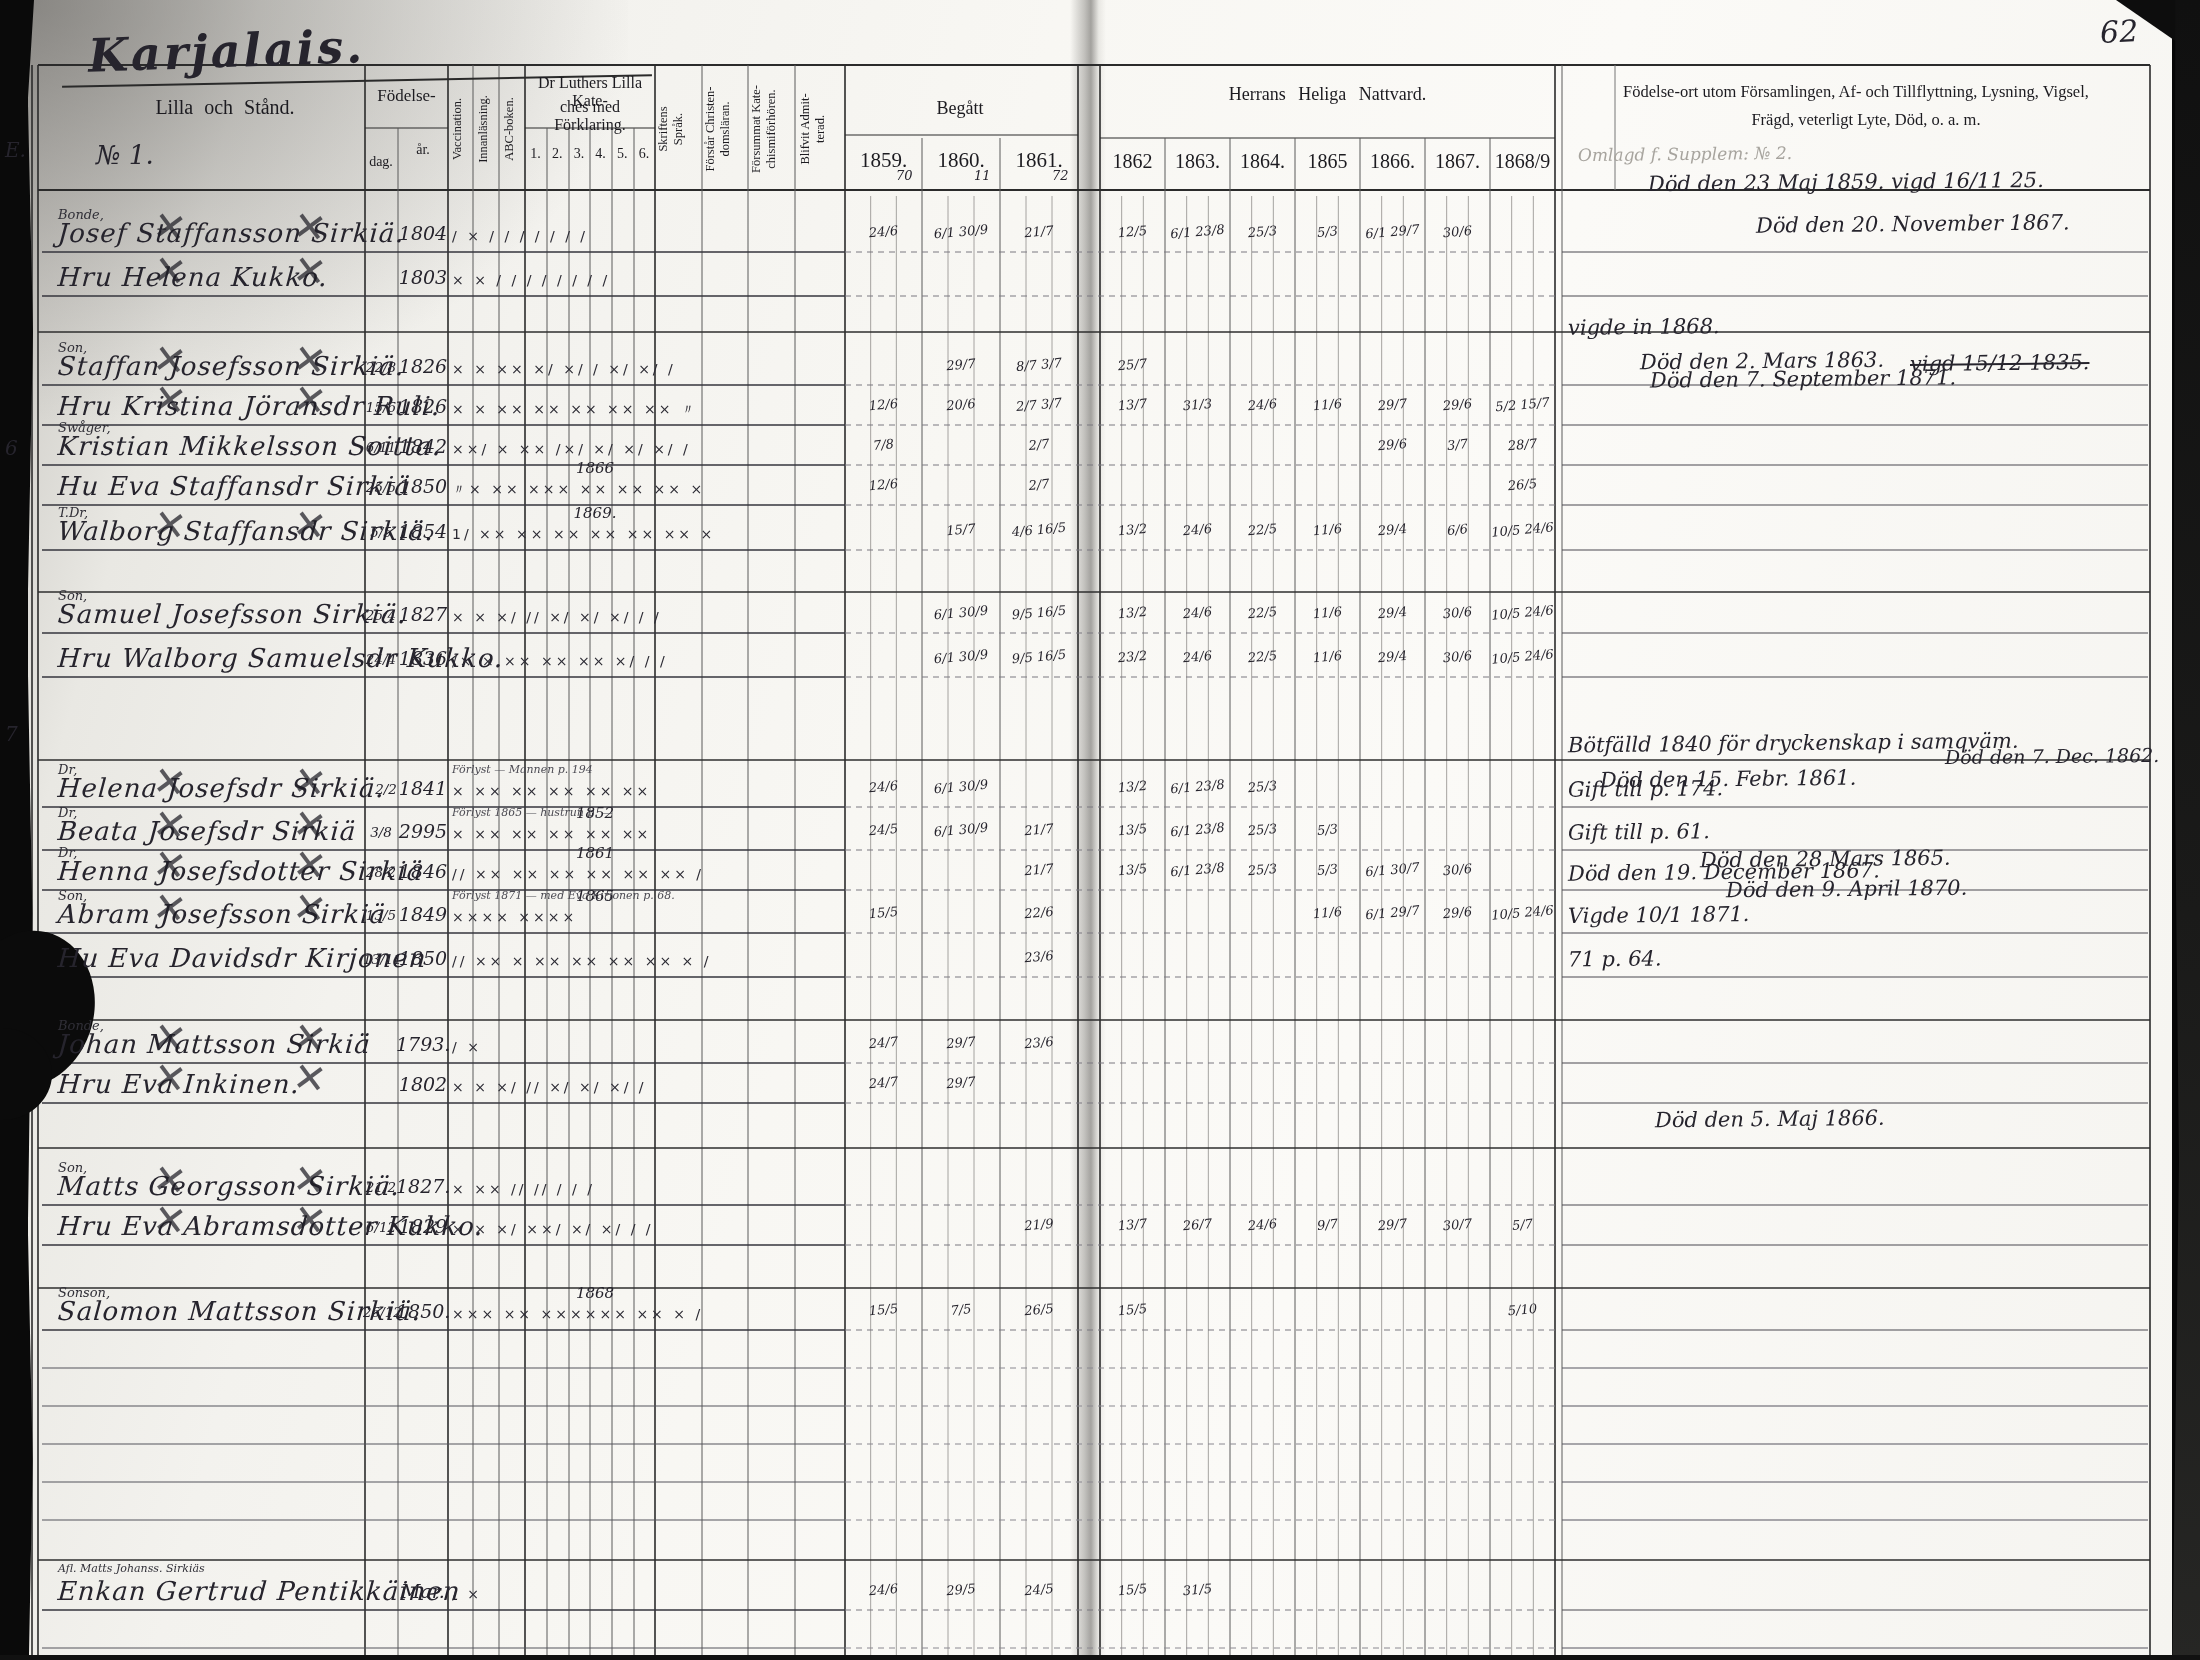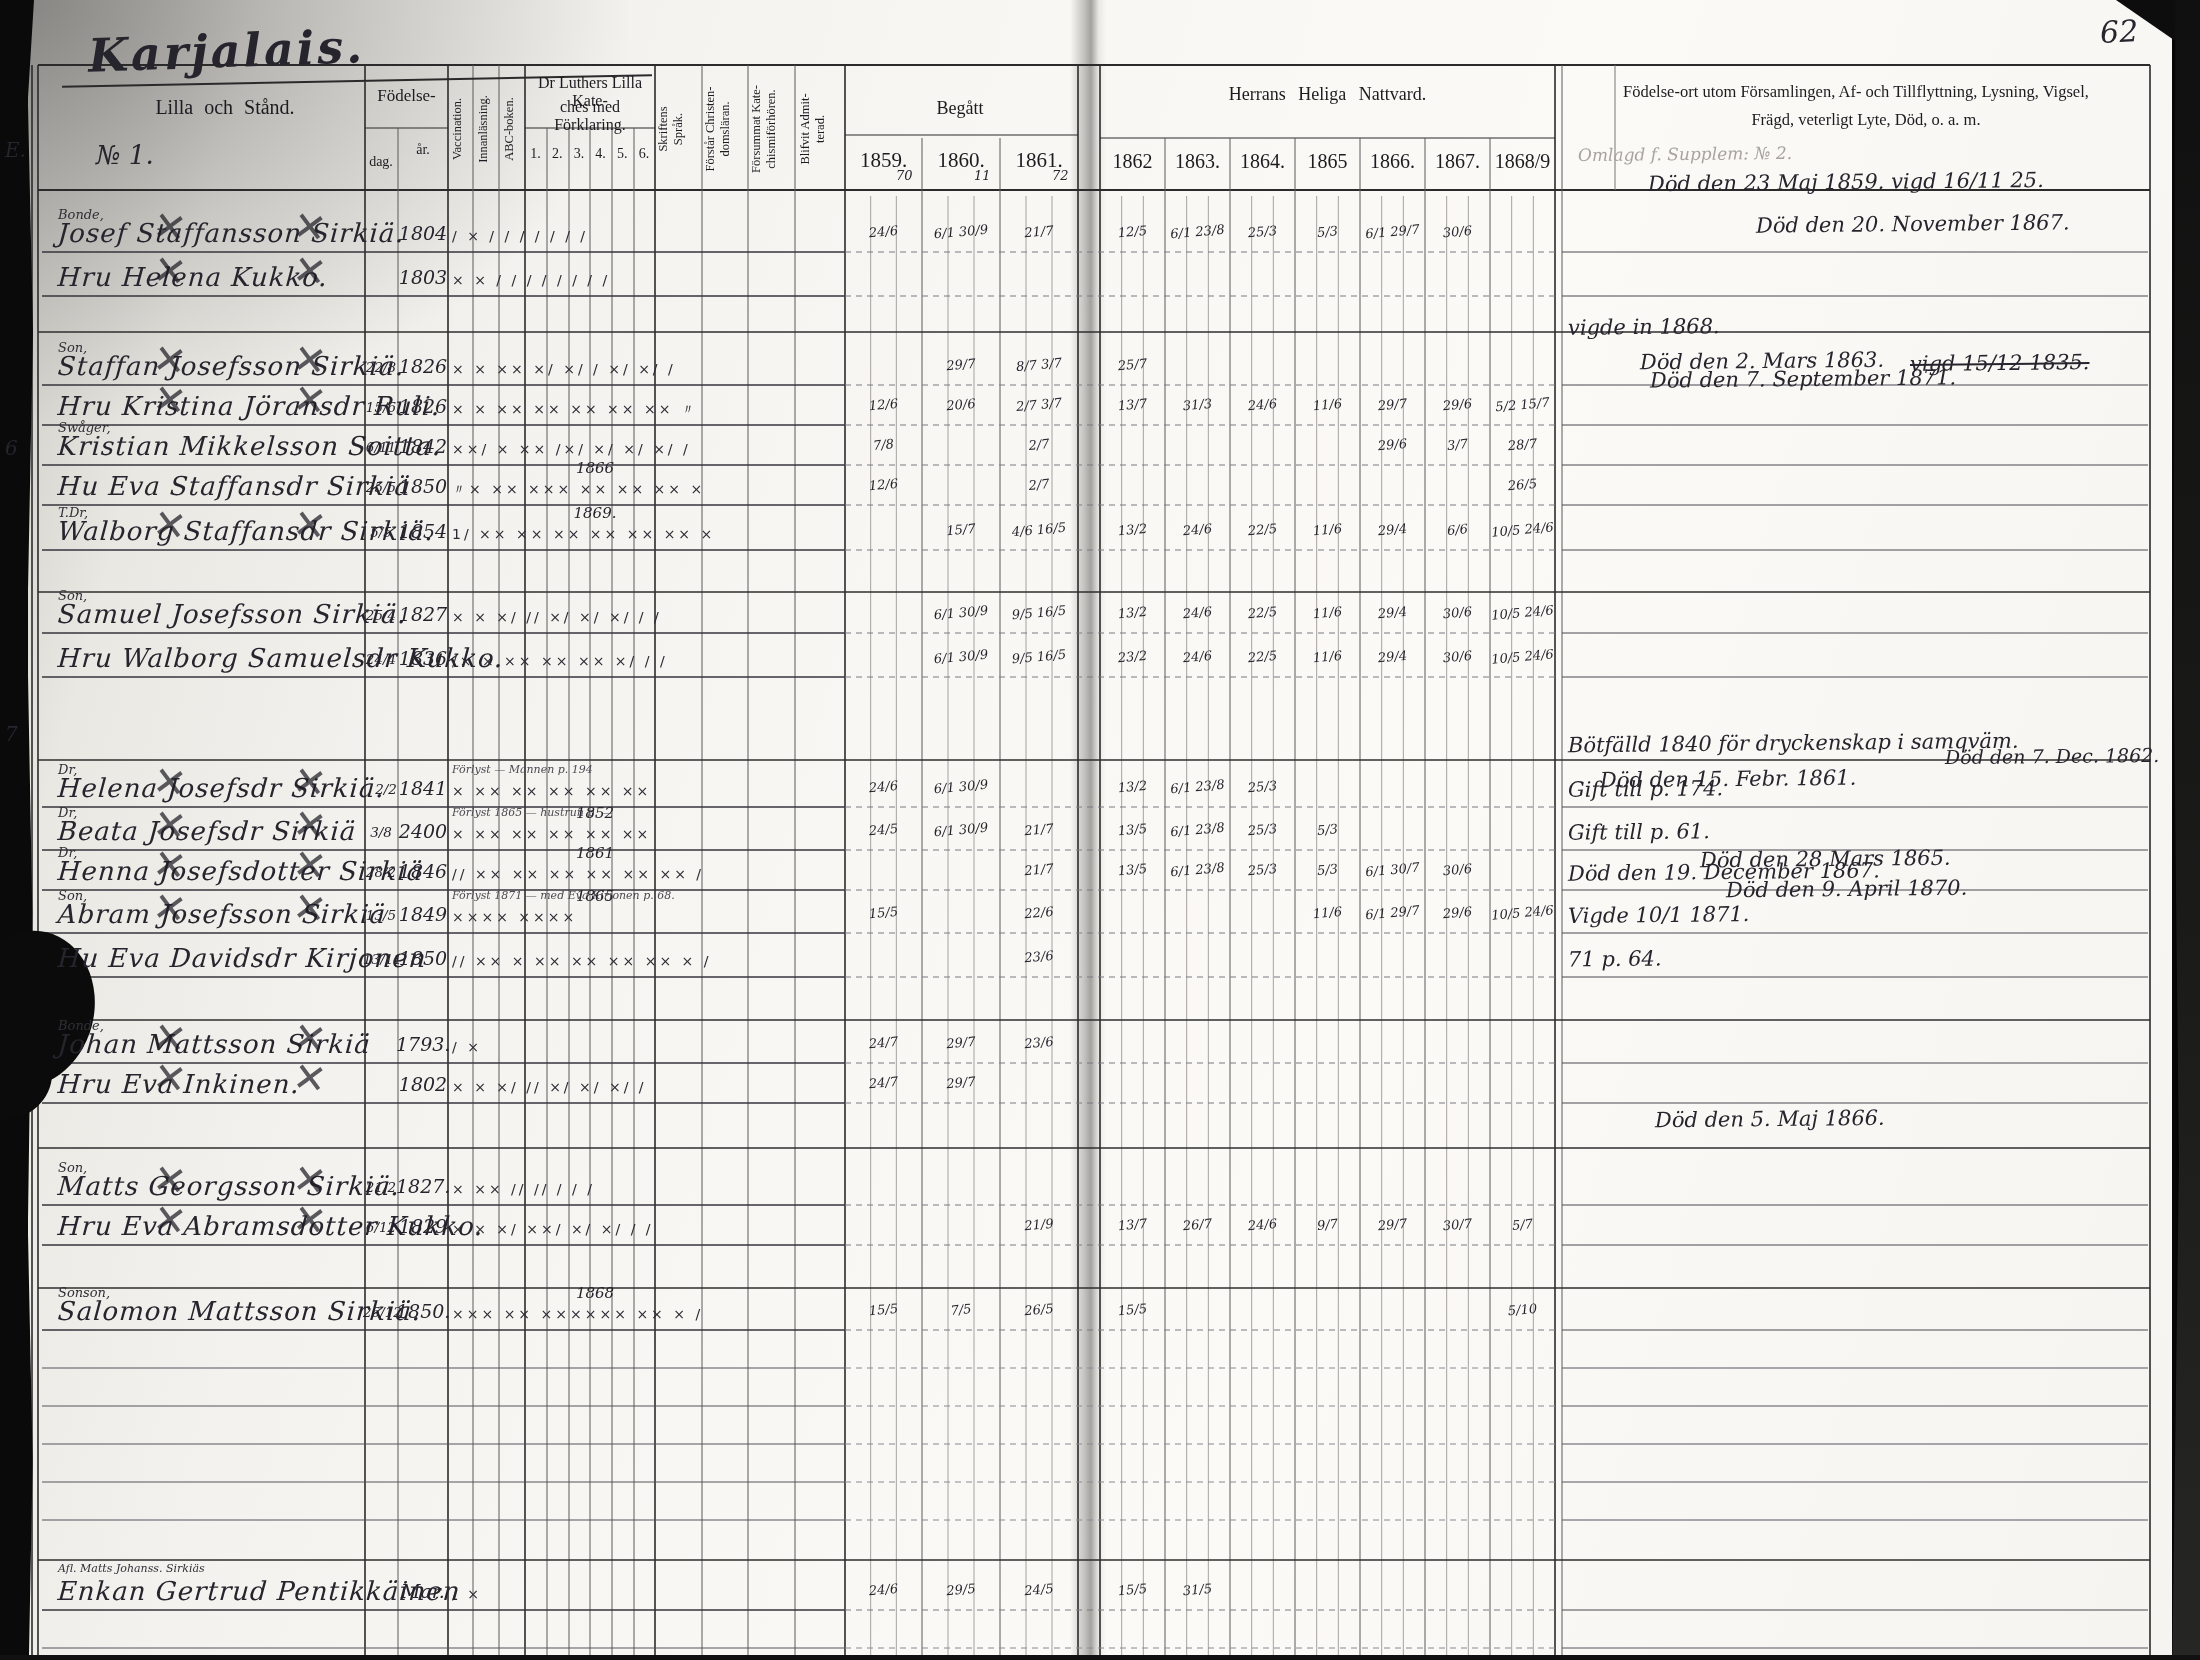--- a/index.html
+++ b/index.html
@@ -389,21 +389,21 @@
     <div class="abs hw frmark" style="left: 922px; top: 779px;;width:78px;">6/1 30/9</div>
     <div class="abs hw frmark" style="left: 1100px; top: 779px;;width:65px;">13/2</div>
     <div class="abs hw frmark" style="left: 1165px; top: 779px;;width:65px;">6/1 23/8</div>
     <div class="abs hw frmark" style="left: 1230px; top: 779px;;width:65px;">25/3</div>
     <div class="abs hw hw-note" style="left: 1568px; top: 777px;">Gift till p. 174.</div>
     <div class="abs hw hw-label" style="left: 46px; top: 805px;">Dr,</div>
     <div class="abs hw hw-big" style="left: 58px; top: 816px;">Beata Josefsdr Sirkiä</div>
     <div class="abs xmark" style="left: 153px; top: 802px;">✕</div>
     <div class="abs xmark" style="left: 293px; top: 802px;">✕</div>
     <div class="abs hw ctr" style="left: 363px; top: 824px;;width:36px;font-size:13.5px;">3/8</div>
-    <div class="abs hw ctr" style="left: 396px; top: 820px;;width:54px;font-size:19px;">2400</div>
+    <div class="abs hw ctr" style="left: 396px; top: 820px;;width:54px;font-size:19px;">2995</div>
     <div class="abs marks" style="left: 452px; top: 826px;">×  ×× ×× ×× ×× ××</div>
     <div class="abs hw" style="left: 452px; top: 806px;;font-size:11px;color:#4b4a52;">Förlyst 1865 — hustrun p. —</div>
     <div class="abs hw ctr" style="left: 560px; top: 804px;;width:70px;font-size:15px;">1852</div>
     <div class="abs hw frmark" style="left: 845px; top: 822px;;width:77px;">24/5</div>
     <div class="abs hw frmark" style="left: 922px; top: 822px;;width:78px;">6/1 30/9</div>
     <div class="abs hw frmark" style="left: 1000px; top: 822px;;width:78px;">21/7</div>
     <div class="abs hw frmark" style="left: 1100px; top: 822px;;width:65px;">13/5</div>
     <div class="abs hw frmark" style="left: 1165px; top: 822px;;width:65px;">6/1 23/8</div>
     <div class="abs hw frmark" style="left: 1230px; top: 822px;;width:65px;">25/3</div>
     <div class="abs hw frmark" style="left: 1295px; top: 822px;;width:65px;">5/3</div>

